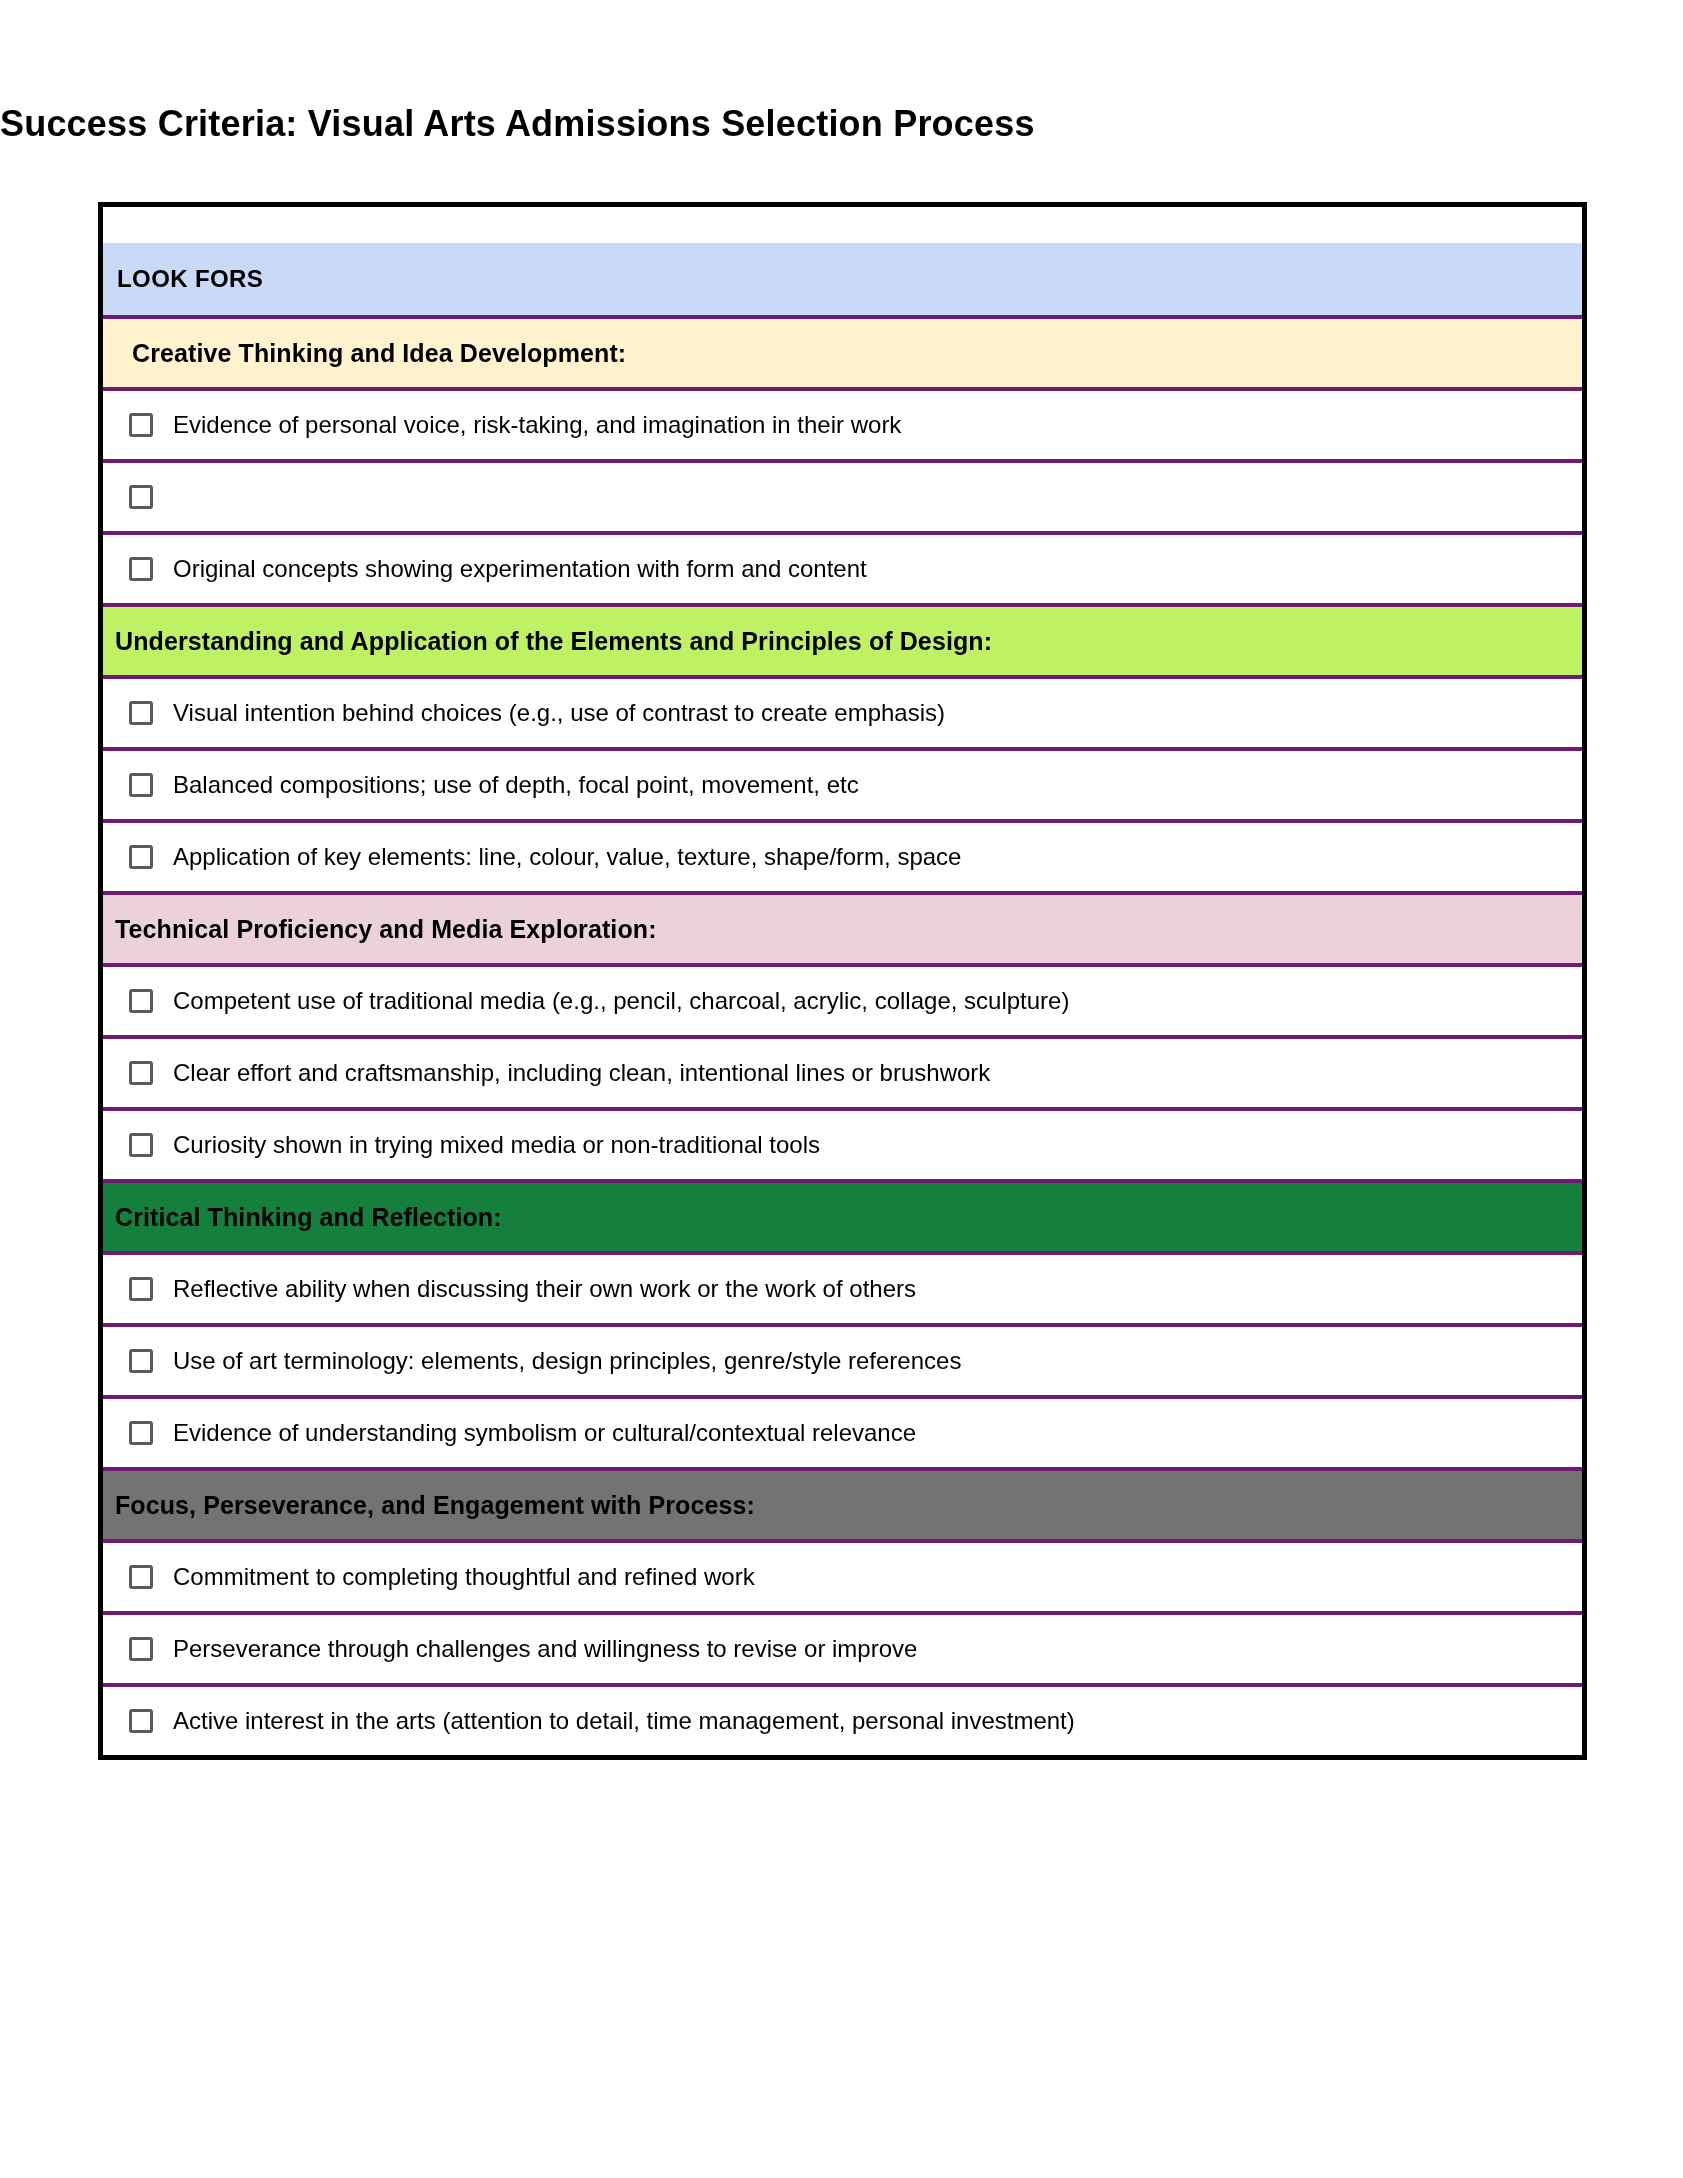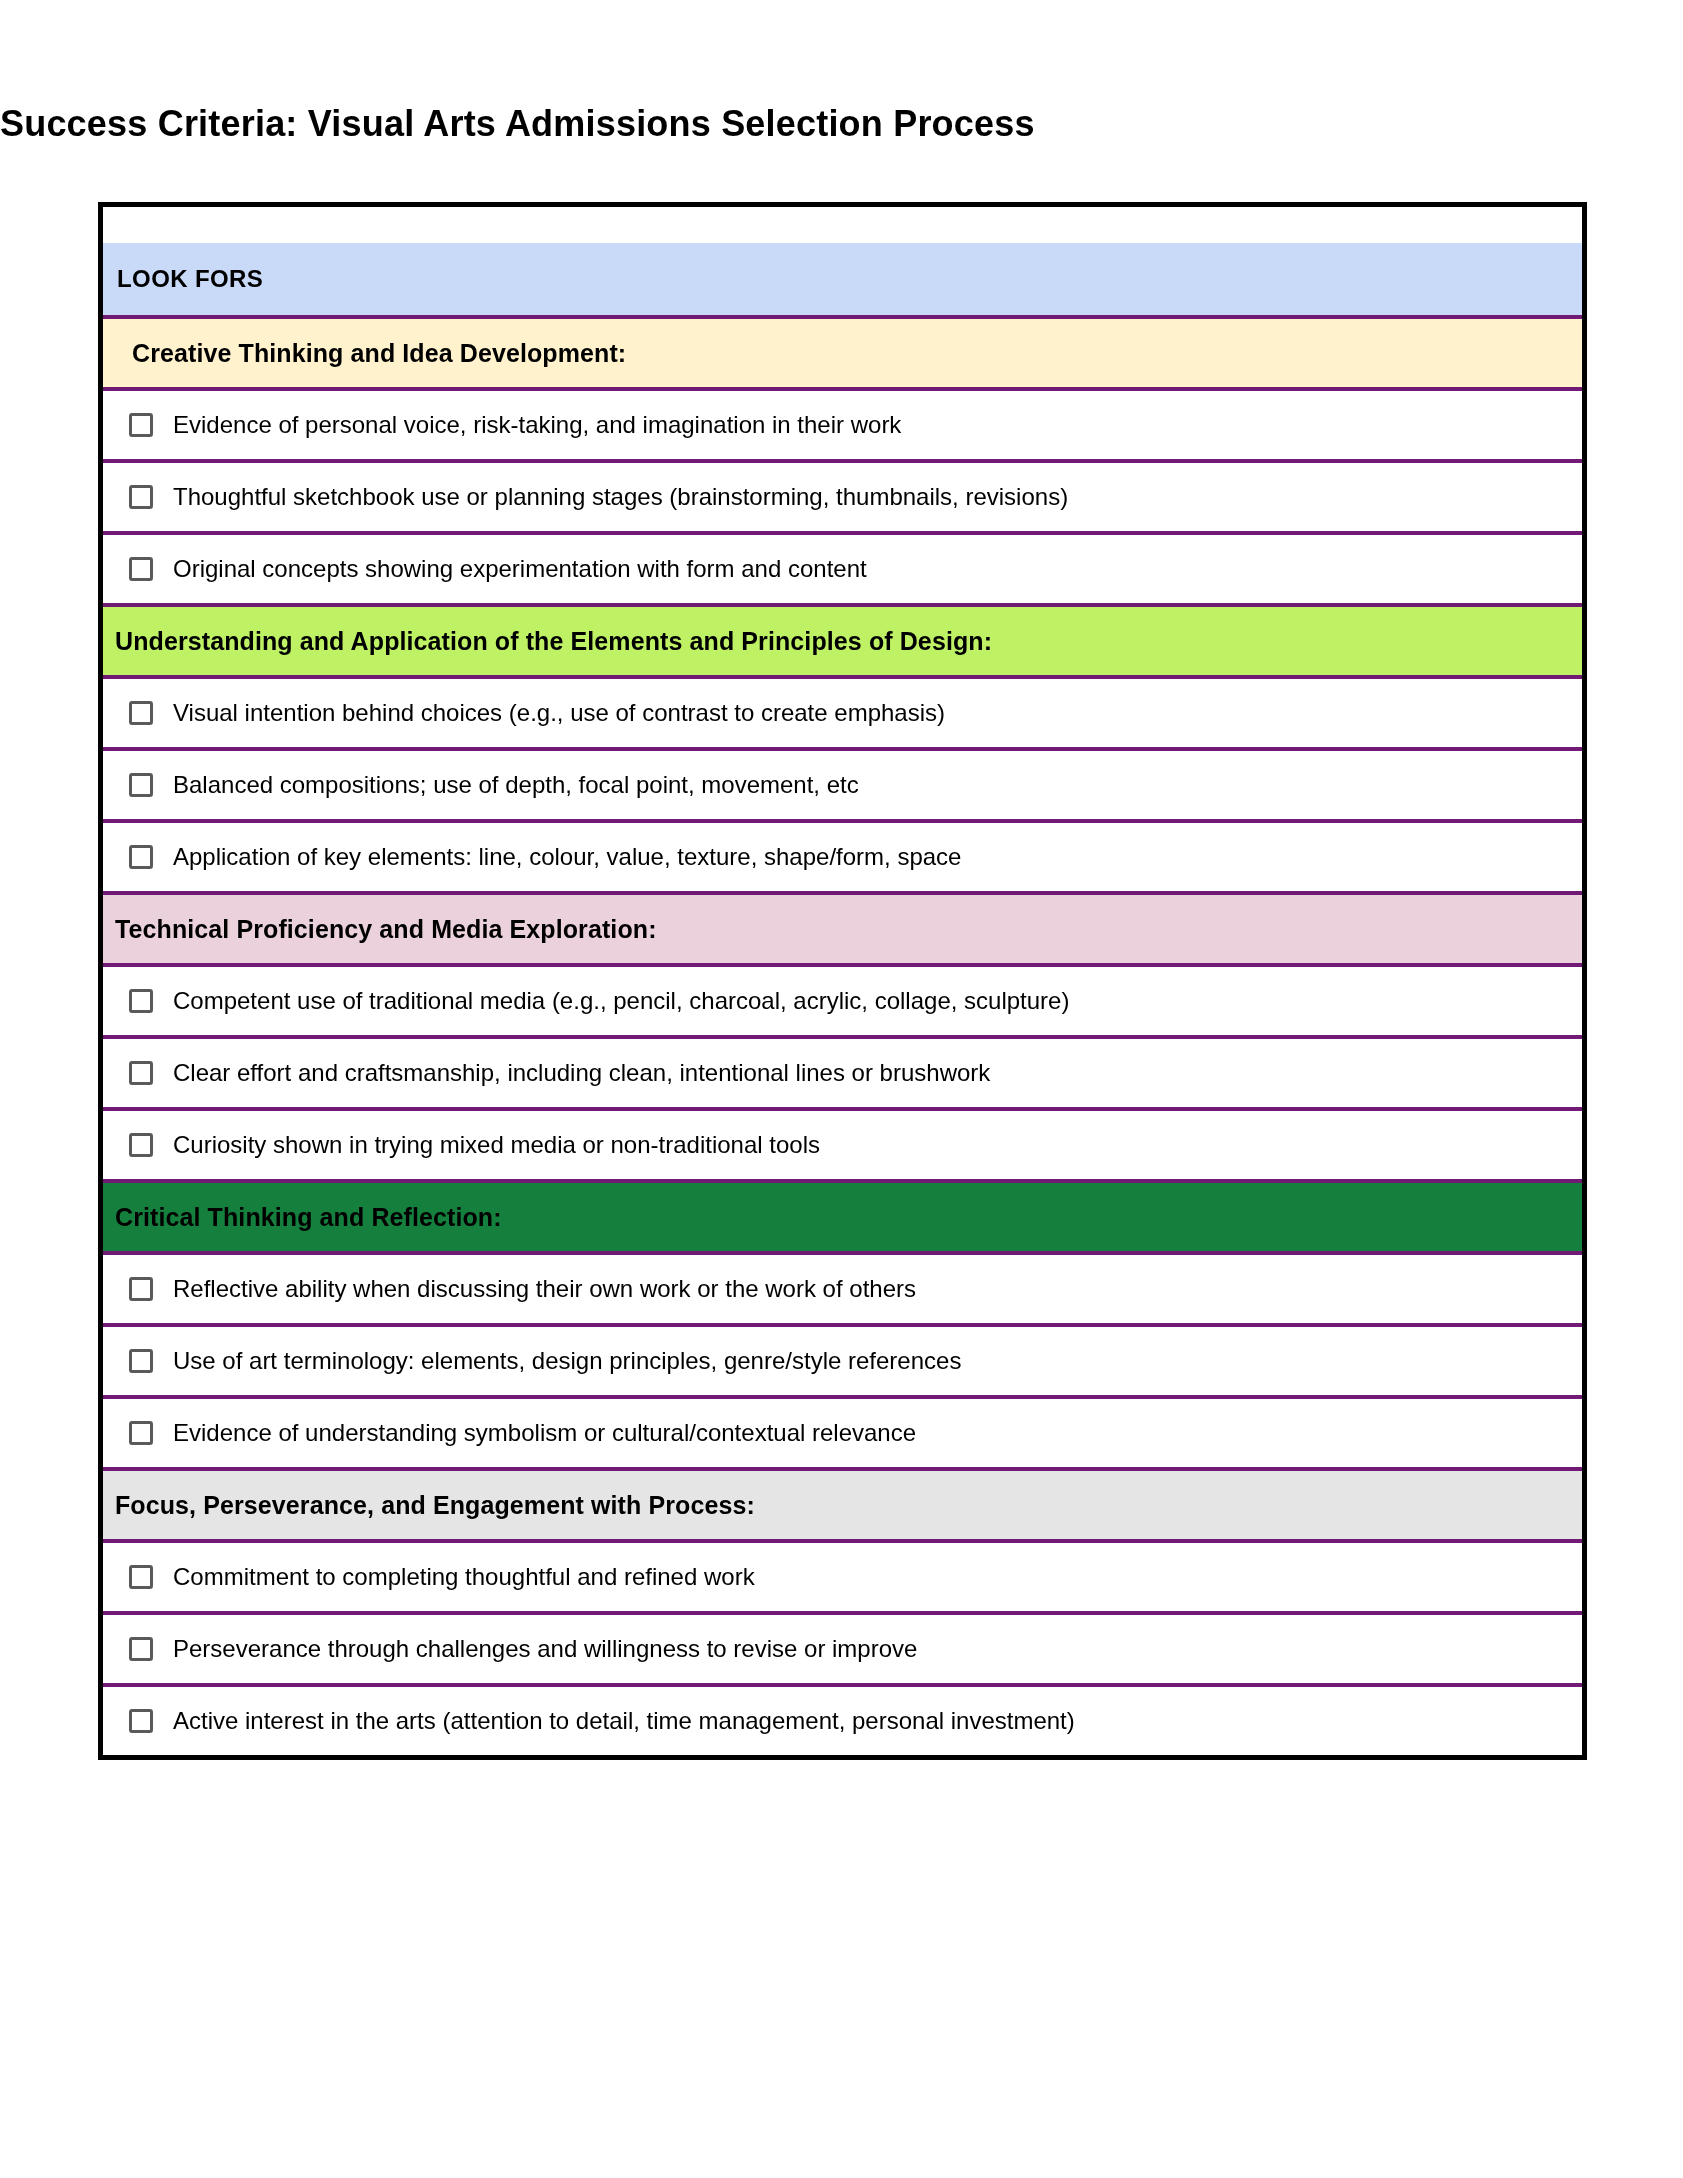--- a/index.html
+++ b/index.html
@@ -80,21 +80,20 @@
 
 <div class="row section-row" data-section="0" style="background: rgb(255, 242, 204);">
     <span class="section-label">Creative Thinking and Idea Development:</span>
   </div>
     <div class="row item-row">
     <span class="checkbox"></span>
     <span class="item-label">Evidence of personal voice, risk-taking, and imagination in their work</span>
   </div>
     <div class="row item-row">
     <span class="checkbox"></span>
-    <span class="item-label">Thoughtful sketchbook use or planning stages (brainstorming, thumbnails, revisions)</span>
   </div>
     <div class="row item-row">
     <span class="checkbox"></span>
     <span class="item-label">Original concepts showing experimentation with form and content</span>
   </div>
     <div class="row section-row" data-section="1" style="background: #bef264;">
     <span class="section-label">Understanding and Application of the Elements and Principles of Design:</span>
   </div>
     <div class="row item-row">
     <span class="checkbox"></span>
@@ -131,21 +130,21 @@
     <span class="item-label">Reflective ability when discussing their own work or the work of others</span>
   </div>
     <div class="row item-row">
     <span class="checkbox"></span>
     <span class="item-label">Use of art terminology: elements, design principles, genre/style references</span>
   </div>
     <div class="row item-row">
     <span class="checkbox"></span>
     <span class="item-label">Evidence of understanding symbolism or cultural/contextual relevance</span>
   </div>
-    <div class="row section-row" data-section="4" style="background: #e5e5e5;">
+    <div class="row section-row" data-section="4" style="background: #737373;">
     <span class="section-label">Focus, Perseverance, and Engagement with Process:</span>
   </div>
     <div class="row item-row">
     <span class="checkbox"></span>
     <span class="item-label">Commitment to completing thoughtful and refined work</span>
   </div>
     <div class="row item-row">
     <span class="checkbox"></span>
     <span class="item-label">Perseverance through challenges and willingness to revise or improve</span>
   </div>

